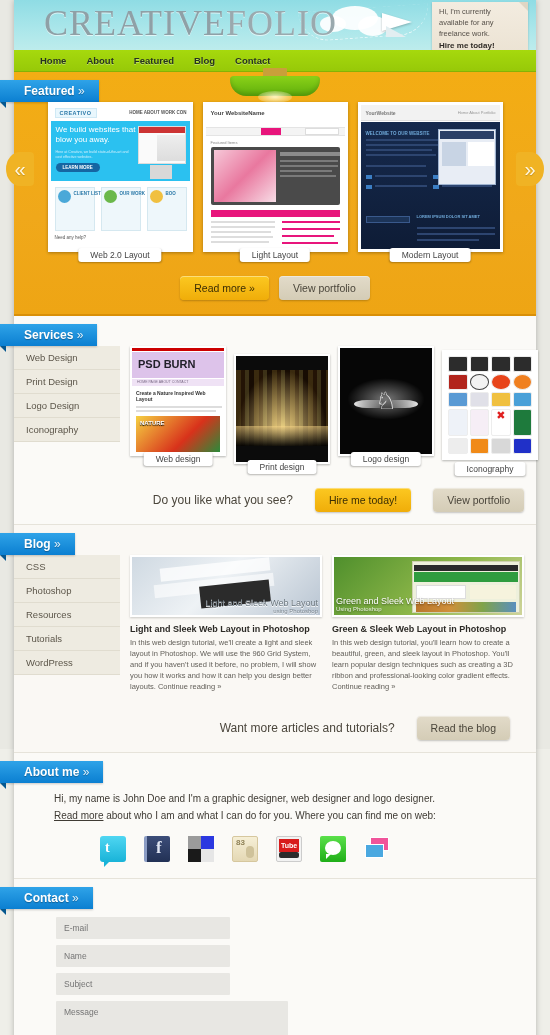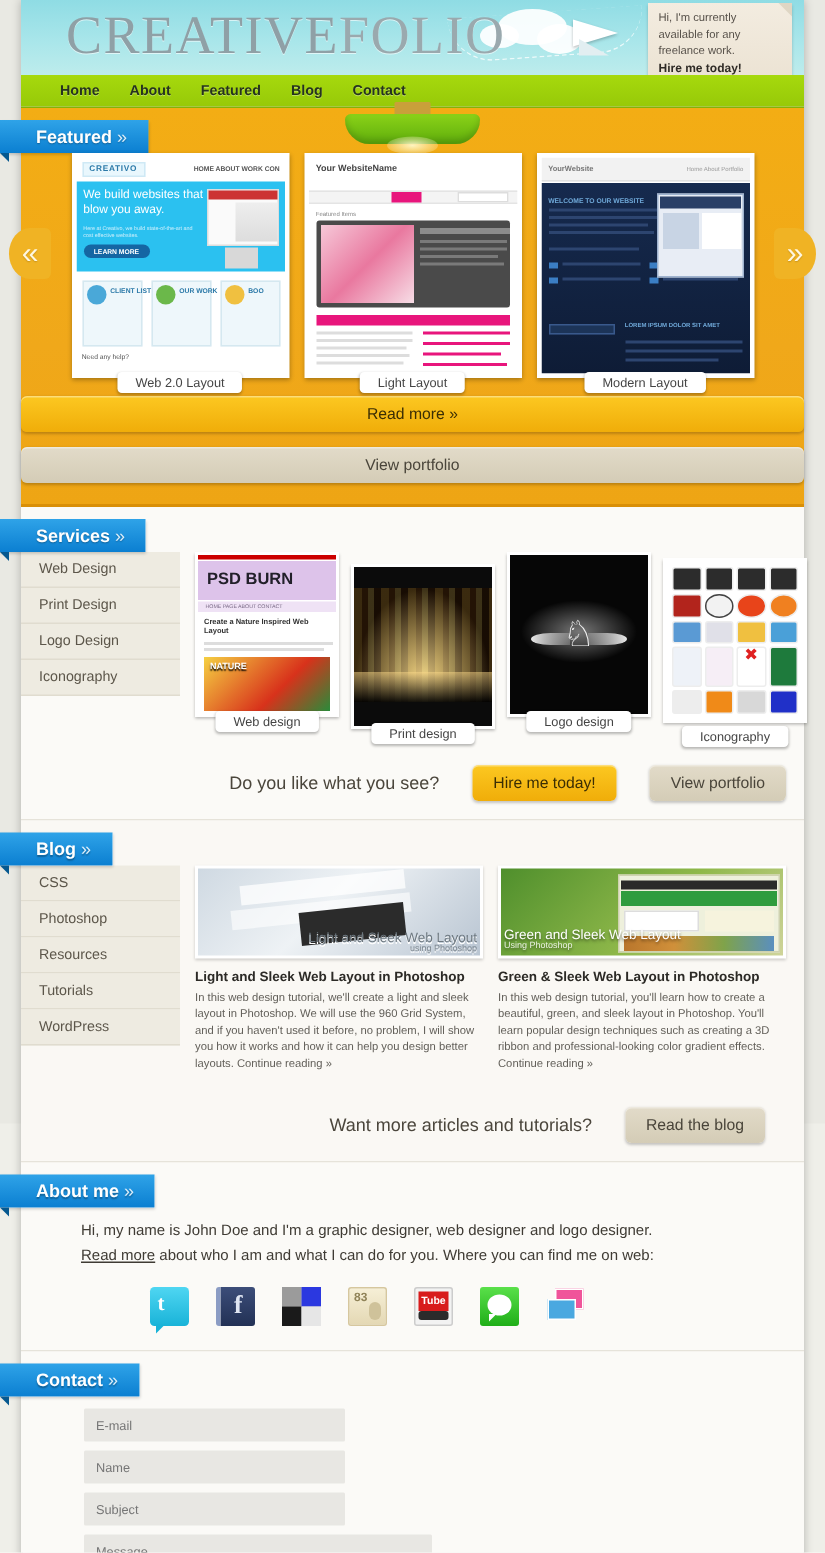--- a/index.html
+++ b/index.html
@@ -117,21 +117,21 @@
     box-shadow: 0 1px 2px rgba(0,0,0,.28);
   }
   .arrow {
     position: absolute; top: 80px; width: 28px; height: 34px;
     color: #fff7e0; font-size: 20px; line-height: 34px; text-align: center;
     background: #f0b324; border-radius: 50% 4px 4px 50%;
     text-shadow: 0 1px 1px rgba(0,0,0,.18);
   }
   .arrow.l { left: -8px; border-radius: 50% 4px 4px 50%; }
   .arrow.r { right: -8px; border-radius: 4px 50% 50% 4px; }
-  .btnrow { display: flex; justify-content: center; gap: 10px; margin-top: 12px; flex-direction: column; }
+  .btnrow { display: flex; justify-content: center; gap: 10px; margin-top: 24px; }
   .btn {
     font-size: 10.5px; padding: 6px 14px; border-radius: 4px; border: 0;
     font-family: "Liberation Sans", sans-serif; cursor: pointer;
     box-shadow: 0 1px 2px rgba(0,0,0,.22), inset 0 1px 0 rgba(255,255,255,.4);
   }
   .btn-gold { background: linear-gradient(180deg,#fcc821,#f0ad09); color: #3b2e04; }
   .btn-beige { background: linear-gradient(180deg,#e2dbc9,#d4ccb6); color: #4a453a; }
 
   
   .section { position: relative; background: #fbfaf7; border-bottom: 1px solid #e6e3da; padding-bottom: 12px; }

